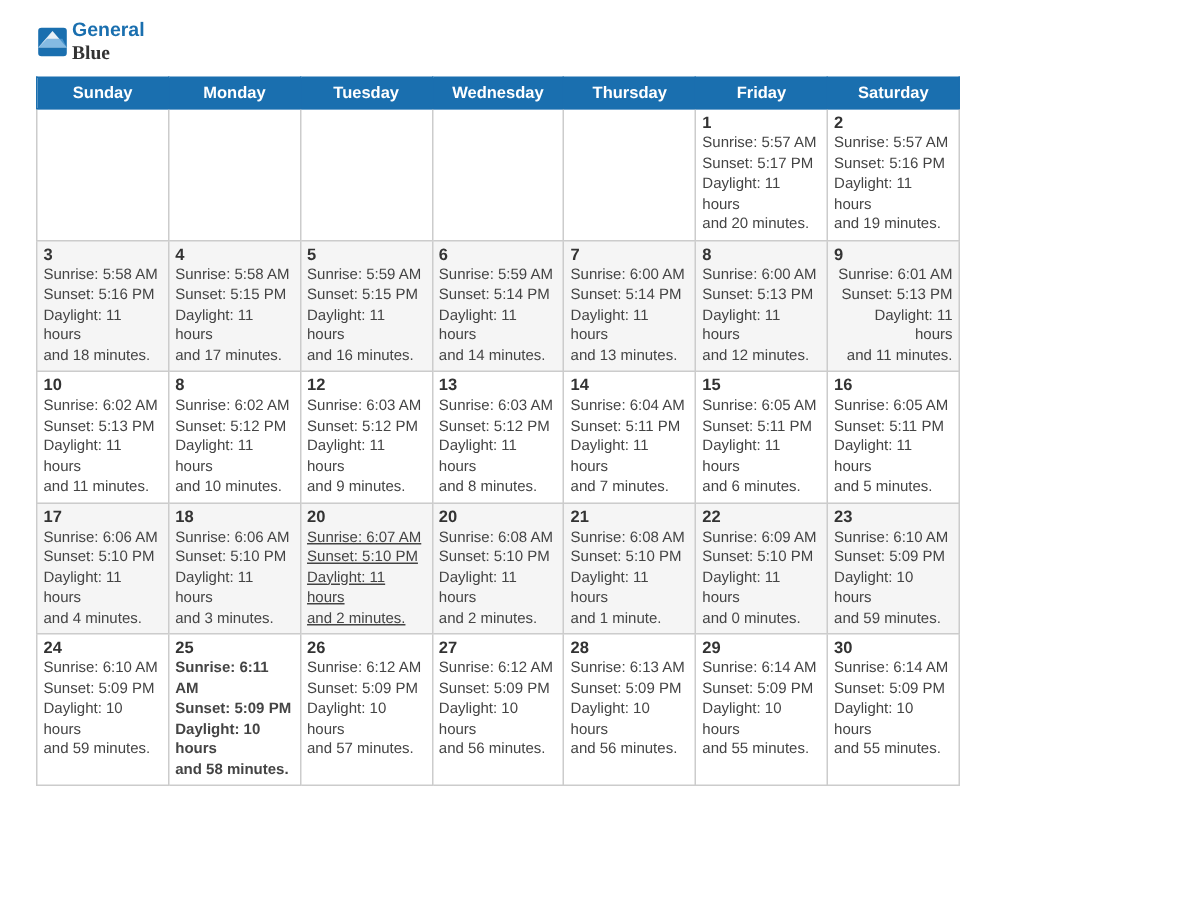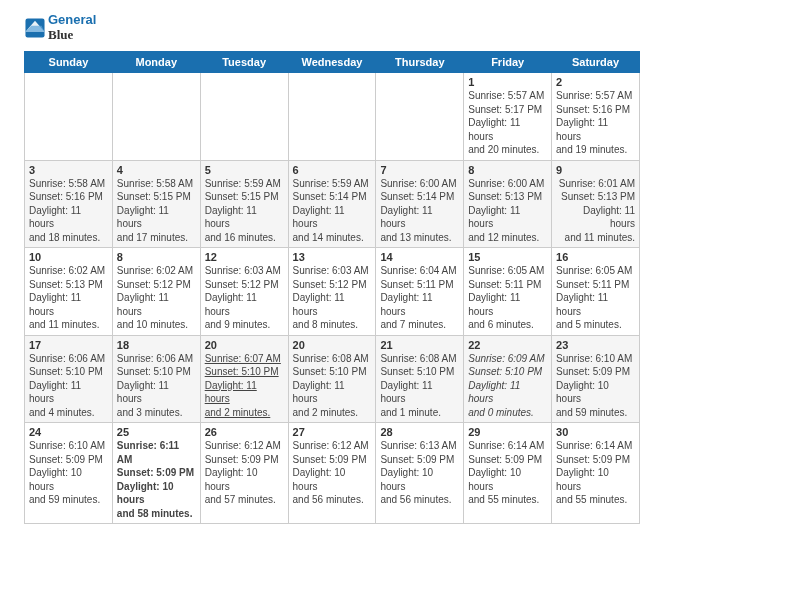--- a/index.html
+++ b/index.html
@@ -275,21 +275,21 @@
           </td>
           <td>
             <span class="day-num">21</span>
             <div class="day-info" style="white-space: pre-line;">Sunrise: 6:08 AM
 Sunset: 5:10 PM
 Daylight: 11 hours
 and 1 minute.</div>
           </td>
           <td>
             <span class="day-num">22</span>
-            <div class="day-info" style="white-space: pre-line; font-style: italic;">Sunrise: 6:09 AM
+            <div class="day-info" style="white-space: pre-line;">Sunrise: 6:09 AM
 Sunset: 5:10 PM
 Daylight: 11 hours
 and 0 minutes.</div>
           </td>
           <td>
             <span class="day-num">23</span>
             <div class="day-info" style="white-space: pre-line;">Sunrise: 6:10 AM
 Sunset: 5:09 PM
 Daylight: 10 hours
 and 59 minutes.</div>

